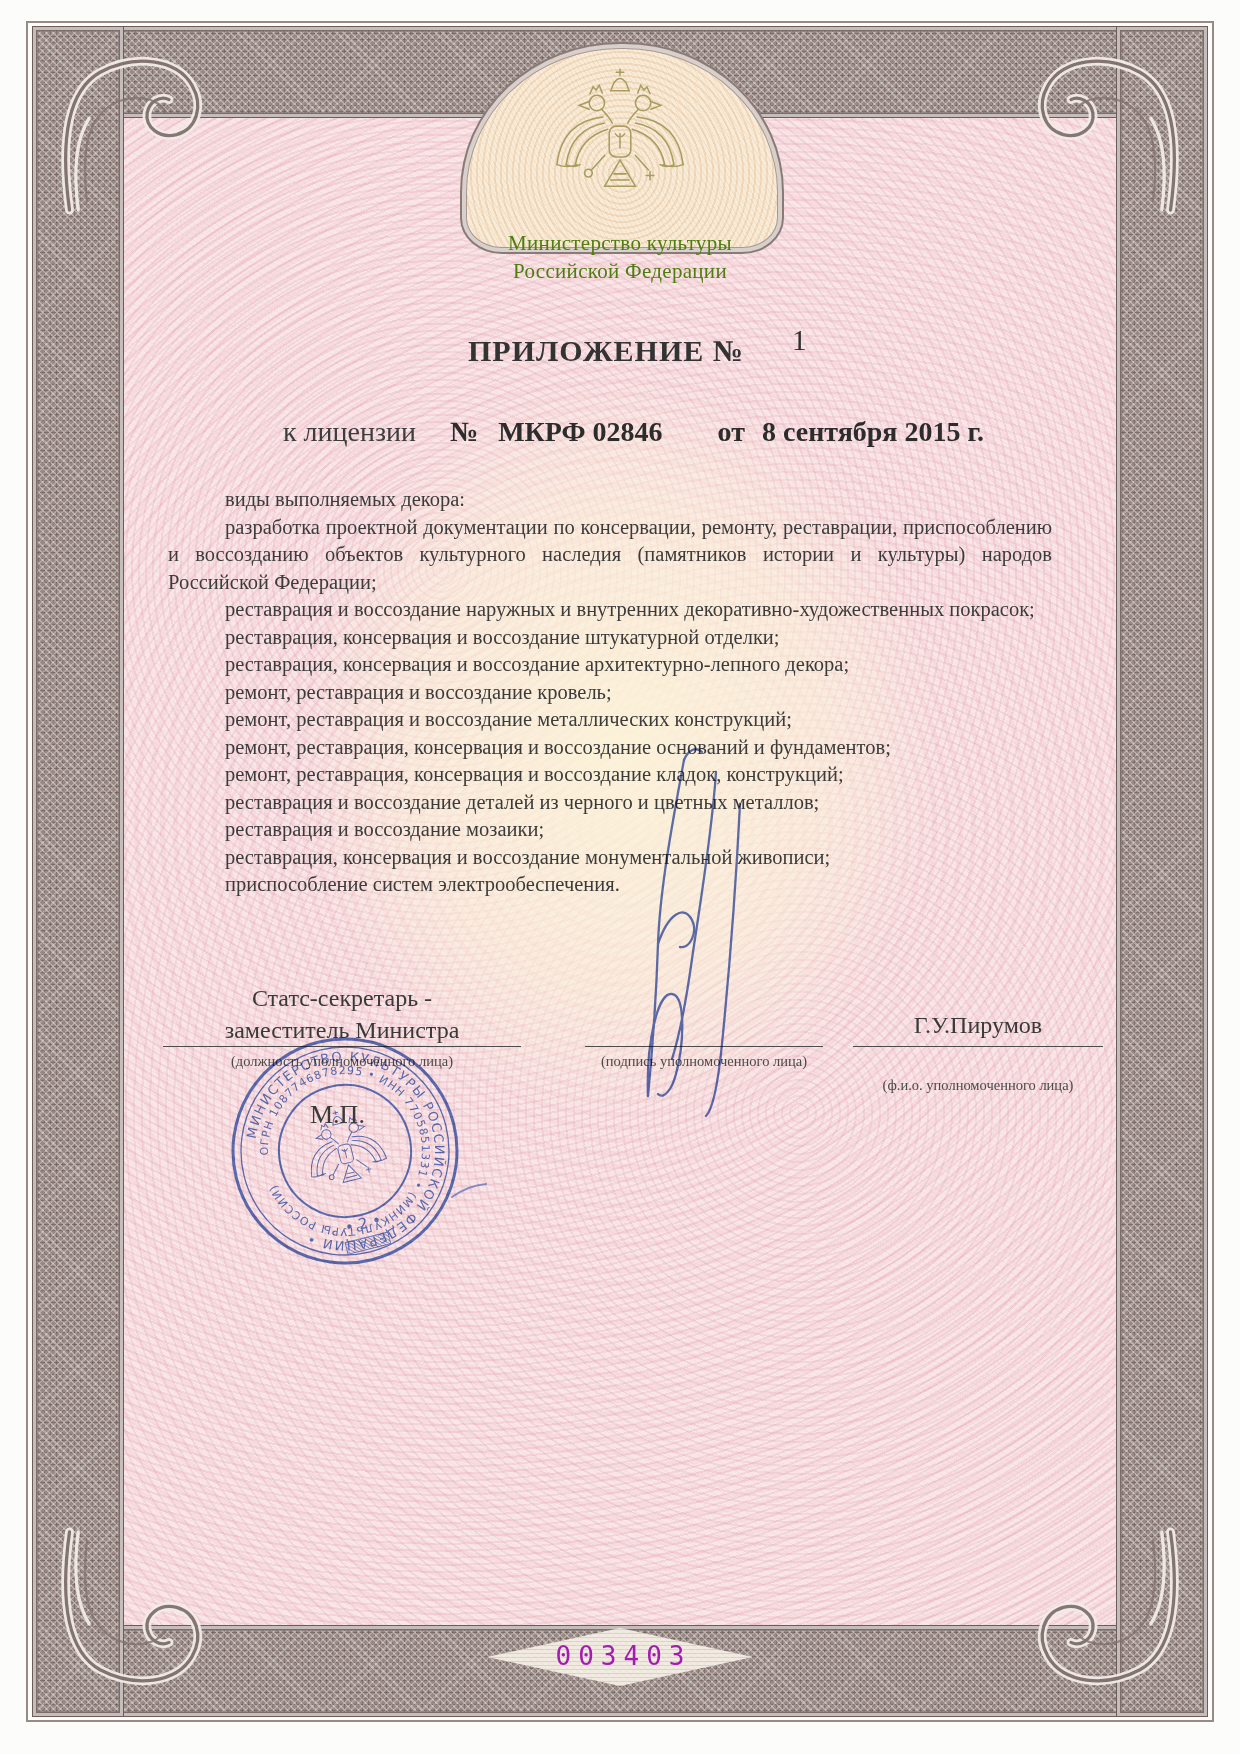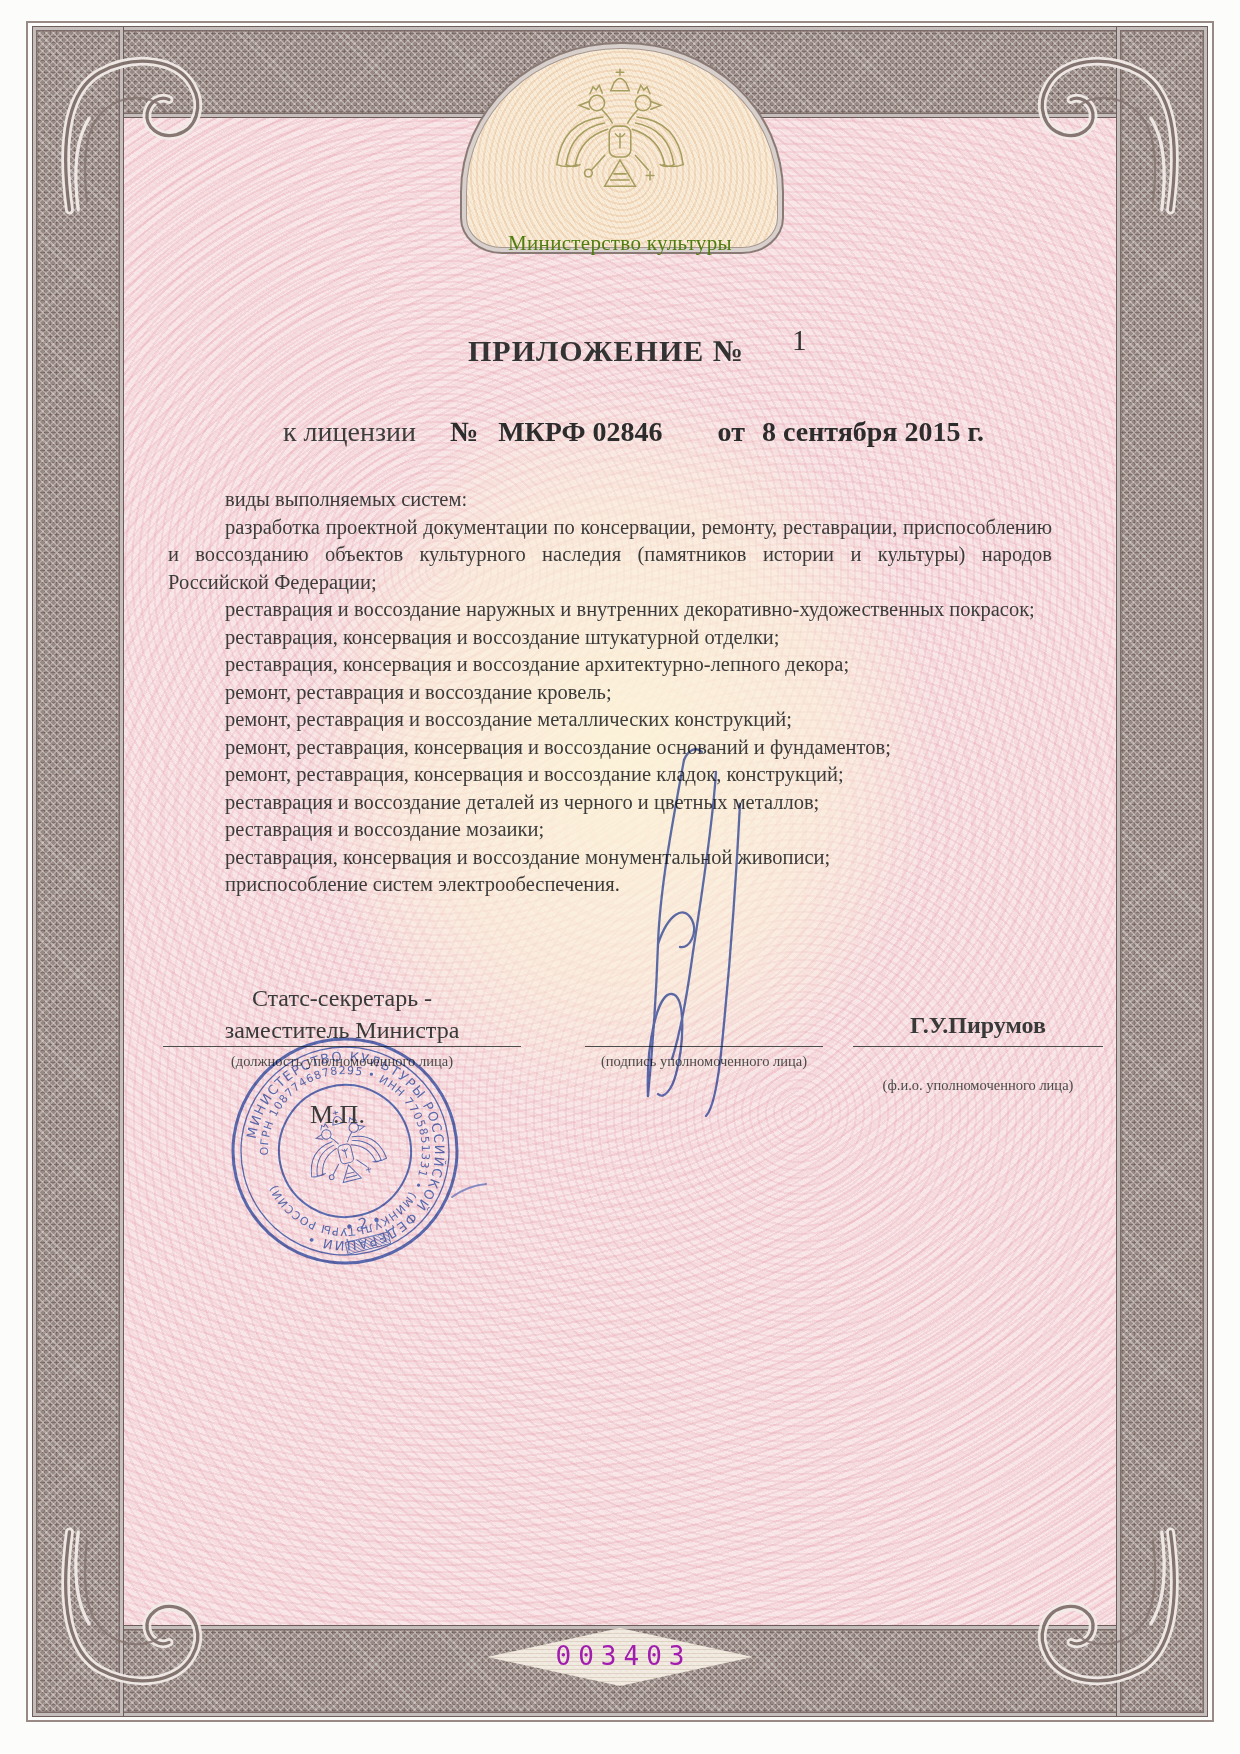--- a/index.html
+++ b/index.html
@@ -64,21 +64,21 @@
   .lic-date{margin-left:17px;}
 
   .works{position:absolute;left:168px;top:486px;width:884px;font-size:20.5px;
       line-height:27.5px;text-align:justify;color:#3b3b3b;}
   .works p{margin:0;text-indent:57px;}
   .works .intro{text-align:left;}
 
   .sig-position{position:absolute;left:163px;top:982px;width:358px;text-align:center;
       font-size:24px;line-height:32px;color:#393939;}
   .sig-name{position:absolute;left:853px;top:1012px;width:250px;text-align:center;
-      font-size:24px;color:#393939;font-weight:bold;}
+      font-size:24px;color:#393939;}
   .sig-line{position:absolute;height:0;border-top:1.5px solid #4c4c4c;}
   .line-pos{left:163px;top:1046px;width:358px;}
   .line-sign{left:585px;top:1046px;width:238px;}
   .line-name{left:853px;top:1046px;width:250px;}
   .caption{position:absolute;font-size:14.5px;line-height:19px;color:#4a4a4a;text-align:center;}
   .cap-pos{left:168px;top:1052px;width:348px;}
   .cap-sign{left:593px;top:1052px;width:222px;}
   .cap-name{left:853px;top:1052px;width:250px;margin-top:24px;}
 
   .mp-label{position:absolute;left:310px;top:1100px;font-size:26px;color:#3a3a3a;z-index:7;}
@@ -160,31 +160,32 @@
     </svg>
 
   <div class="medallion"></div>
   <svg class="coat-of-arms" viewBox="0 0 200 200">
     <use href="#eagle-sym"></use>
   </svg>
 
   <div class="content">
     <div class="ministry">
       <div>Министерство культуры</div>
+      <div>Российской Федерации</div>
     </div>
 
     <div class="title">ПРИЛОЖЕНИЕ №</div>
     <div class="title-number">1</div>
 
     <div class="license">
       <span>к лицензии</span><b class="lic-no">№</b><b class="lic-num">МКРФ 02846</b><b class="lic-from">от</b><b class="lic-date">8 сентября 2015 г.</b>
     </div>
 
     <div class="works">
-      <p class="intro">виды выполняемых систем:</p>
+      <p class="intro">виды выполняемых декора:</p>
       <p>разработка проектной документации по консервации, ремонту, реставрации, приспособлению и воссозданию объектов культурного наследия (памятников истории и культуры) народов Российской Федерации;</p>
       <p>реставрация и воссоздание наружных и внутренних декоративно-художественных покрасок;</p>
       <p>реставрация, консервация и воссоздание штукатурной отделки;</p>
       <p>реставрация, консервация и воссоздание архитектурно-лепного декора;</p>
       <p>ремонт, реставрация и воссоздание кровель;</p>
       <p>ремонт, реставрация и воссоздание металлических конструкций;</p>
       <p>ремонт, реставрация, консервация и воссоздание оснований и фундаментов;</p>
       <p>ремонт, реставрация, консервация и воссоздание кладок, конструкций;</p>
       <p>реставрация и воссоздание деталей из черного и цветных металлов;</p>
       <p>реставрация и воссоздание мозаики;</p>

